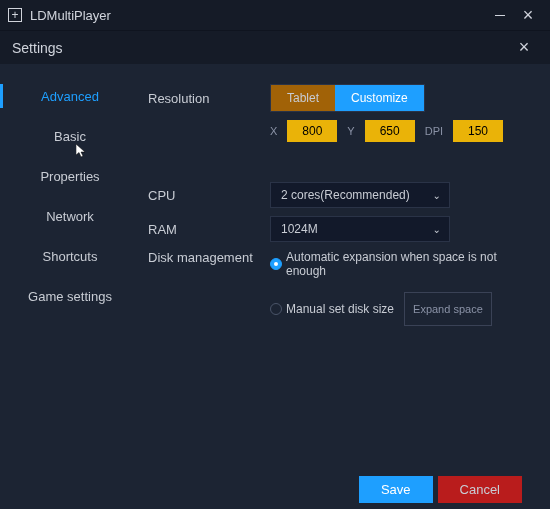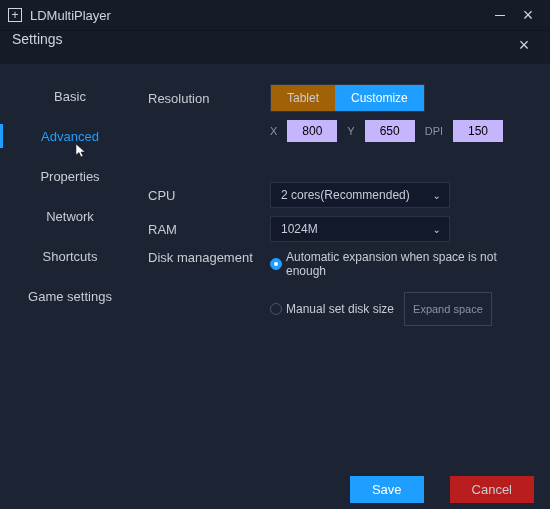--- a/index.html
+++ b/index.html
@@ -3,48 +3,48 @@
 <meta charset="utf-8">
 <style>
 *{margin:0;padding:0;box-sizing:border-box;font-family:'Segoe UI',Arial,sans-serif}
 body{width:550px;height:509px;background:#1c2433;color:#c8ccd4;overflow:hidden;font-size:13px}
 .titlebar{height:30px;background:#151b27;display:flex;align-items:center;padding:0 8px;color:#d0d4dc}
 .app-icon{width:14px;height:14px;border:1px solid #d0d4dc;position:relative;margin-right:8px;display:flex;align-items:center;justify-content:center;font-size:12px;line-height:1}
 .titlebar-title{flex:1;font-size:13px}
 .tb-btn{width:28px;height:28px;display:flex;align-items:center;justify-content:center;cursor:pointer;font-size:14px}
 .tb-min::before{content:"";display:block;width:10px;height:1px;background:#d0d4dc}
 .tb-close{font-size:18px;font-weight:300}
-.subheader{height:34px;background:#151b27;display:flex;align-items:flex-start;padding:0 12px;color:#d0d4dc;border-top:1px solid #0f141f}
+.subheader{height:34px;background:#151b27;display:flex;align-items:center;padding:0 12px;color:#d0d4dc;border-top:1px solid #0f141f}
 .subheader-title{flex:1;font-size:14px}
 .main{display:flex;height:405px}
 .sidebar{width:140px;padding-top:12px}
 .sb-item{height:40px;display:flex;align-items:center;justify-content:center;cursor:pointer;color:#c8ccd4;font-size:13px}
 .sb-item.active{color:#1e9fff;position:relative}
 .sb-item.active::before{content:"";position:absolute;left:0;top:8px;bottom:8px;width:3px;background:#1e9fff}
 .cursor{position:absolute;left:76px;top:144px;width:10px;height:14px;pointer-events:none}
 .content{flex:1;padding:20px 24px 0 0}
 .row{display:flex;align-items:center;margin-bottom:8px}
 .row-label{width:130px;text-align:left;padding-left:8px;color:#c8ccd4;font-size:13px}
 .seg{display:flex;background:#a16207;border:1px solid #2a3347}
 .seg-btn{padding:6px 16px;cursor:pointer;color:#c8ccd4;font-size:12px}
 .seg-btn.active{background:#1e9fff;color:#fff}
 .inputs-row{display:flex;align-items:center;gap:10px;margin-left:130px;margin-bottom:40px}
 .inp-lbl{font-size:11px;color:#8a92a6}
-.inp{width:50px;height:22px;background:#c4b5fd;color:#000;border:none;padding:0 6px;font-size:12px;text-align:center}
+.inp{width:50px;height:22px;background:#eab308;color:#000;border:none;padding:0 6px;font-size:12px;text-align:center}
 .select{width:180px;height:26px;background:#12192a;border:1px solid #2a3347;display:flex;align-items:center;padding:0 10px;cursor:pointer;position:relative;font-size:12px;color:#c8ccd4}
 .select .chev{position:absolute;right:8px;font-size:10px;color:#c8ccd4}
 .disk-row{display:flex;margin-bottom:12px}
 .radio-group{flex:1}
 .radio-opt{display:flex;align-items:center;gap:4px;margin-bottom:14px;cursor:pointer}
 .radio{width:12px;height:12px;border-radius:50%;border:1px solid #4a5468;position:relative;flex-shrink:0}
 .radio.checked{border-color:#1e9fff;background:#1e9fff}
 .radio.checked::after{content:"";position:absolute;left:3px;top:3px;width:4px;height:4px;border-radius:50%;background:#fff}
 .radio-lbl{font-size:12px;color:#c8ccd4}
 .expand-btn{padding:10px 8px;border:1px solid #3a4256;color:#8a92a6;font-size:11px;margin-left:6px;cursor:pointer}
-.footer{height:40px;display:flex;justify-content:flex-end;align-items:center;gap:26px;padding:0 16px}
+.footer{height:40px;display:flex;justify-content:flex-end;align-items:center;gap:5px;padding:0 28px}
 .btn{padding:6px 22px;cursor:pointer;font-size:13px;border:none}
 .btn-primary{background:#1e9fff;color:#fff}
 .btn-secondary{background:#b91c1c;color:#c8ccd4}
 </style>
 </head>
 <body>
 
 <div class="titlebar">
   <div class="app-icon">+</div>
   <div class="titlebar-title">LDMultiPlayer</div>
@@ -52,25 +52,25 @@
   <div class="tb-btn tb-close">×</div>
 </div>
 
 <div class="subheader">
   <div class="subheader-title">Settings</div>
   <div class="tb-btn tb-close">×</div>
 </div>
 
 <div class="main">
   <div class="sidebar">
+    <div class="sb-item active">
+        <span>Advanced</span>
+      </div>
     <div class="sb-item">
         <span>Basic</span>
-      </div>
-    <div class="sb-item active">
-        <span>Advanced</span>
       </div>
     <div class="sb-item">
         <span>Properties</span>
       </div>
     <div class="sb-item">
         <span>Network</span>
       </div>
     <div class="sb-item">
         <span>Shortcuts</span>
       </div>

